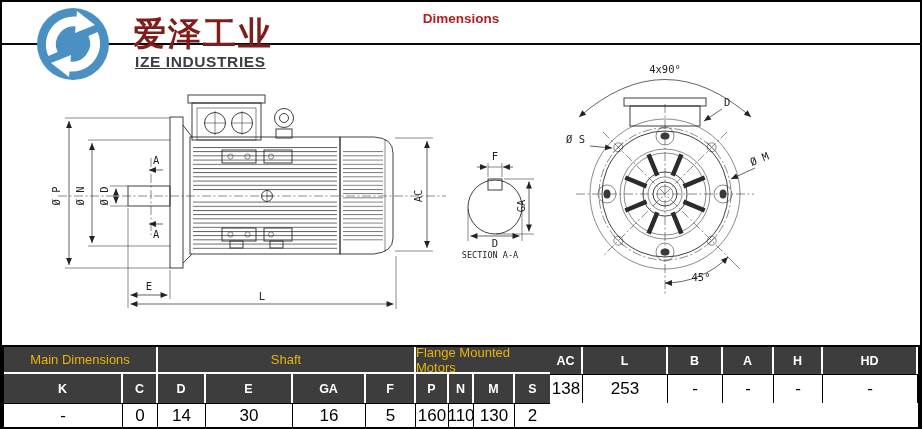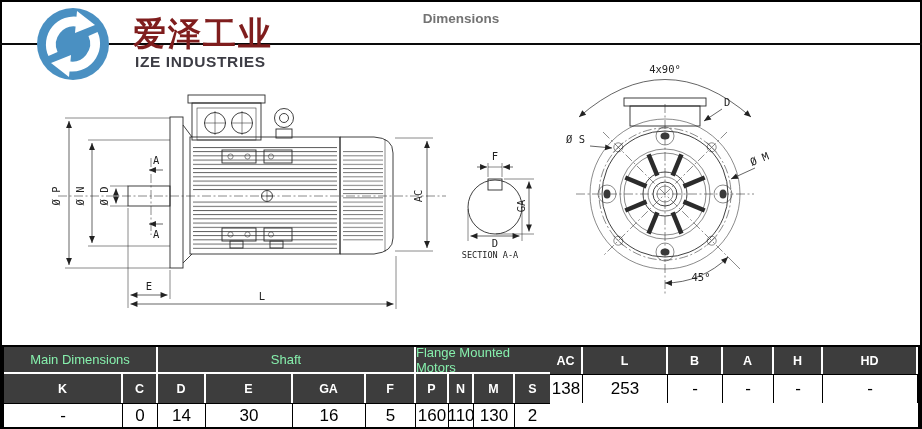--- a/index.html
+++ b/index.html
@@ -3,46 +3,46 @@
 <meta charset="utf-8">
 <style>
   html,body{margin:0;padding:0;background:#e8e8e8;}
   .page{position:relative;width:922px;height:429px;background:#fff;overflow:hidden;
         font-family:"Liberation Sans",sans-serif;}
   .b-top{position:absolute;left:0;top:0;right:0;height:2px;background:#000;}
   .b-left{position:absolute;left:0;top:0;bottom:0;width:2px;background:#000;}
   .b-right{position:absolute;right:0;top:0;bottom:0;width:2px;background:#000;}
   .rule{position:absolute;left:0;right:0;top:43px;height:2px;background:#0a0a0a;}
   .title{position:absolute;left:0;right:0;top:11px;text-align:center;
-         font-size:13.5px;font-weight:700;color:#737373;}
+         font-size:13.5px;font-weight:700;color:#b91c1c;}
   
   .logo-circle{position:absolute;left:37px;top:8px;width:72px;height:72px;border-radius:50%;
                background:#4a90c2;z-index:3;}
   .logo-cn{position:absolute;left:133px;top:12px;font-size:33px;font-weight:700;
            letter-spacing:2px;color:#7f1d1d;z-index:3;white-space:nowrap;
            font-family:"DejaVu Sans",sans-serif;}
   .logo-en{position:absolute;left:135px;top:53px;font-size:15.5px;font-weight:600;
-           letter-spacing:0.6px;color:#3c3c44;z-index:3;white-space:nowrap;}
+           letter-spacing:0.6px;color:#3c3c44;z-index:3;white-space:nowrap;text-decoration:underline;}
   
   .drawing{position:absolute;left:0;top:43px;width:922px;height:304px;}
   .ln{fill:none;stroke:#2b2b2b;stroke-width:0.9;}
   .thin{fill:none;stroke:#2b2b2b;stroke-width:0.55;}
   .dim{fill:none;stroke:#222;stroke-width:0.7;}
   .cl{fill:none;stroke:#2b2b2b;stroke-width:0.55;stroke-dasharray:9 2.5 2 2.5;}
   .rib{stroke:#2b2b2b;stroke-width:4.5;}
   text.dw{font-family:"DejaVu Sans Mono","Liberation Mono",monospace;font-size:10.5px;fill:#222;}
   text.sm{font-family:"DejaVu Sans Mono","Liberation Mono",monospace;font-size:8.5px;fill:#222;}
   .tm{text-anchor:middle;}
   
   .tbl{position:absolute;left:2px;top:345px;width:918px;box-sizing:border-box;
        border:2px solid #000;display:grid;
        grid-template-columns:119px 35px 48px 87px 73px 50px 33px 25px 41px 35px 33px 85px 55px 51px 49px 95px;
        grid-template-rows:27px 29px 24px;}
   .gc,.hc,.vc{display:flex;align-items:center;justify-content:center;box-sizing:border-box;}
-  .gc{background:#3d3d3d;color:#86efac;font-size:13px;border-right:2px solid #fff;border-bottom:2px solid #fff;}
+  .gc{background:#3d3d3d;color:#eab308;font-size:13px;border-right:2px solid #fff;border-bottom:2px solid #fff;}
   .hc{background:#3d3d3d;color:#fff;font-size:12.5px;font-weight:700;border-right:2px solid #fff;}
   .vc{background:#fff;color:#000;font-size:17px;border-right:1.5px solid #000;border-top:1.5px solid #000;}
   .nbr{border-right:none !important;}
   .s2{grid-column:span 2;} .s6{grid-column:span 6;} .s4{grid-column:span 4;}
 </style>
 </head>
 <body>
 
 <div class="page">
   <div class="b-top"></div>

